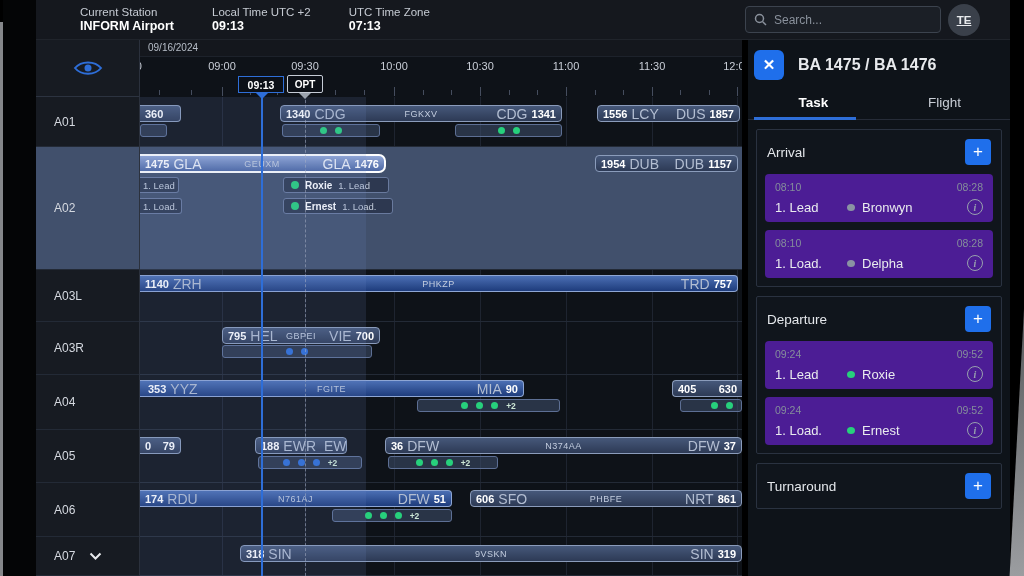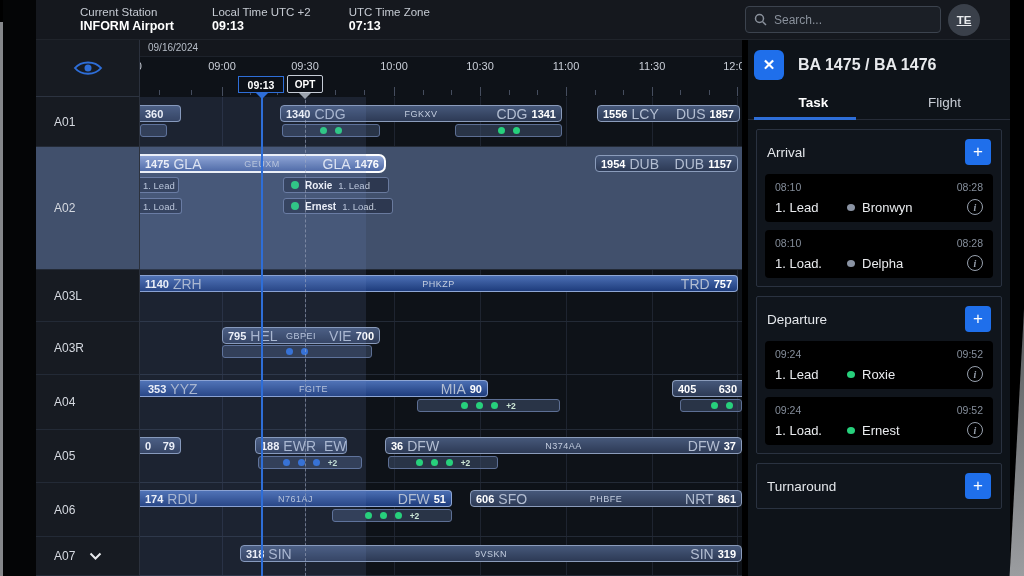--- a/index.html
+++ b/index.html
@@ -101,21 +101,21 @@
   #tabs { display:flex; height:34px; border-bottom:1px solid #262c38; position:relative; }
   .tab { width:50%; display:flex; align-items:center; justify-content:center; font-size:13.5px;
     color:#c9ced6; cursor:pointer; }
   .tab.active { color:#fff; font-weight:bold; }
   #tab-underline { position:absolute; left:6px; bottom:-1px; width:102px; height:3px; background:#2e6ed8; }
   .section { margin:9px 8px 0 8px; border:1px solid #2a3240; border-radius:2px; background:#10151c; }
   .sec-head { display:flex; align-items:center; justify-content:space-between; padding:9px 10px; }
   .sec-title { font-size:13.5px; color:#e4e7eb; }
   .plus-btn { width:26px; height:26px; border-radius:4px; background:#1f6feb; color:#fff; font-size:17px;
     display:flex; align-items:center; justify-content:center; cursor:pointer; }
-  .card { margin:0 8px 8px 8px; background:#000000; border-radius:4px; padding:7px 10px; cursor:pointer; }
+  .card { margin:0 8px 8px 8px; background:#4c1d95; border-radius:4px; padding:7px 10px; cursor:pointer; }
   .card-times { display:flex; justify-content:space-between; font-size:10.5px; color:#858e9b; }
   .card-line { display:flex; align-items:center; margin-top:6px; }
   .card-task { font-size:13px; color:#e9ebee; width:72px; }
   .card-name { display:flex; align-items:center; gap:7px; flex:1; font-size:13px; color:#e9ebee; }
   .info-icon { width:16px; height:16px; border:1.5px solid #98a1ae; border-radius:50%; color:#98a1ae;
     font-size:10px; font-style:italic; font-weight:bold; display:flex; align-items:center;
     justify-content:center; cursor:pointer; font-family:"Liberation Serif",serif; }
 </style>
 </head>
 <body>
@@ -332,21 +332,21 @@
                 <span class="code">VIE</span>
                 <span class="num">700</span>
               </span>
             </div>
             <div class="subbar" style="left: 82px; width: 150px; top: 23px;">
               <span class="dot blue"></span>
               <span class="dot blue"></span>
             </div>
           </div>
           <div class="row" style="height: 55px;">
-            <div class="bar bright cut-left" style="left: 0px; width: 348px; top: 5px; padding-left: 8px;">
+            <div class="bar bright cut-left" style="left: 0px; width: 384px; top: 5px; padding-left: 8px;">
               <span class="grp">
                 <span class="num">353</span>
                 <span class="code">YYZ</span>
               </span>
               <span class="mid">FGITE</span>
               <span class="grp">
                 <span class="code">MIA</span>
                 <span class="num">90</span>
               </span>
             </div>

